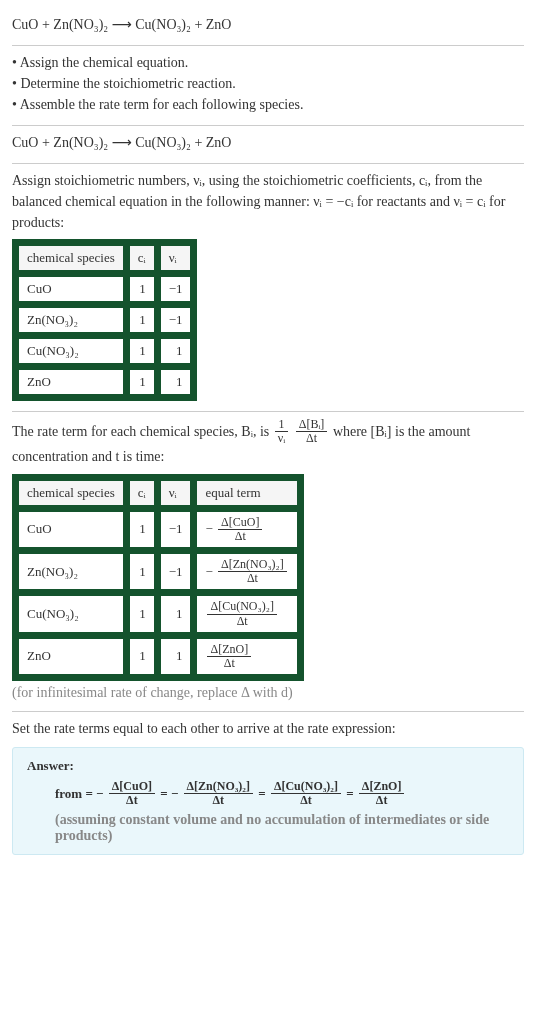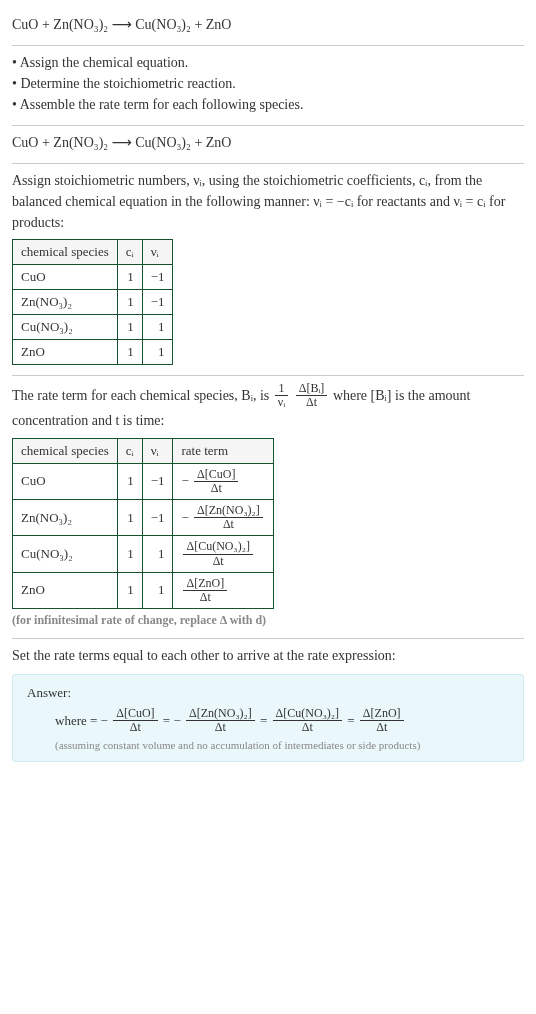--- a/index.html
+++ b/index.html
@@ -23,35 +23,34 @@
   .eq, .txt {
     line-height: 1.5;
   }
   
   table.data {
     border-collapse: collapse;
     margin-top: 6px;
     font-size: 13px;
   }
   table.data th, table.data td {
-    border: 1px solid #14532d;
+    border: 7px solid #14532d;
     padding: 4px 8px;
     text-align: left;
     background: #fff;
   }
   table.data th {
     font-weight: normal;
     background: #f5f5f5;
   }
   table.data td.num { text-align: right; }
   .note {
     color: #888;
-    font-size: 12px;
+    font-size: 14px;
     margin-top: 4px;
-    font-weight: bold;
   }
   
   .frac {
     display: inline-block;
     vertical-align: middle;
     text-align: center;
     font-size: 12px;
     line-height: 1.1;
     margin: 0 2px;
   }
@@ -61,32 +60,33 @@
     white-space: nowrap;
   }
   .inlinev { vertical-align: middle; text-align: center; }
   
   .answer {
     background: #eaf7fb;
     border: 1px solid #cde9f2;
     border-radius: 3px;
     padding: 10px 14px;
     margin-top: 8px;
+    font-weight: bold;
   }
   .answer .label {
     font-size: 13px;
     margin-bottom: 6px;
   }
   .answer .rate {
     padding-left: 28px;
     font-size: 13px;
   }
   .answer .assume {
     color: #888;
-    font-size: 11px;
+    font-size: 14px;
     padding-left: 28px;
     margin-top: 4px;
   }
 </style>
 </head>
 <body>
 
 <div class="sec">
   <div class="eq">CuO + Zn(NO₃)₂ ⟶ Cu(NO₃)₂ + ZnO</div>
 </div>
@@ -151,21 +151,21 @@
     </span>
     <span class="inlinev"> where [Bᵢ] is the amount concentration and t is time:</span>
   </div>
 
   <table class="data">
     <tbody>
         <tr>
       <th>chemical species</th>
       <th>cᵢ</th>
       <th>νᵢ</th>
-      <th>rate term</th>
+      <th>equal term</th>
     </tr>
     <tr>
       <td>CuO</td>
       <td class="num">1</td>
       <td class="num">−1</td>
       <td>
         <span class="negfrac">
           <span class="inlinev">− </span>
           <span class="frac">
             <span class="num">Δ[CuO]</span>
@@ -221,21 +221,21 @@
   <div class="note">(for infinitesimal rate of change, replace Δ with d)</div>
 </div>
 <hr class="div">
 
 <div class="sec">
   <div class="txt">Set the rate terms equal to each other to arrive at the rate expression:</div>
 
   <div class="answer">
     <div class="label">Answer:</div>
     <div class="rate">
-      <span class="inlinev">where = </span>
+      <span class="inlinev">from = </span>
 
       <span class="negfrac">
         <span class="inlinev">− </span>
         <span class="frac">
           <span class="num">Δ[CuO]</span>
           <span class="den">Δt</span>
         </span>
       </span>
 
       <span class="inlinev"> = </span>

